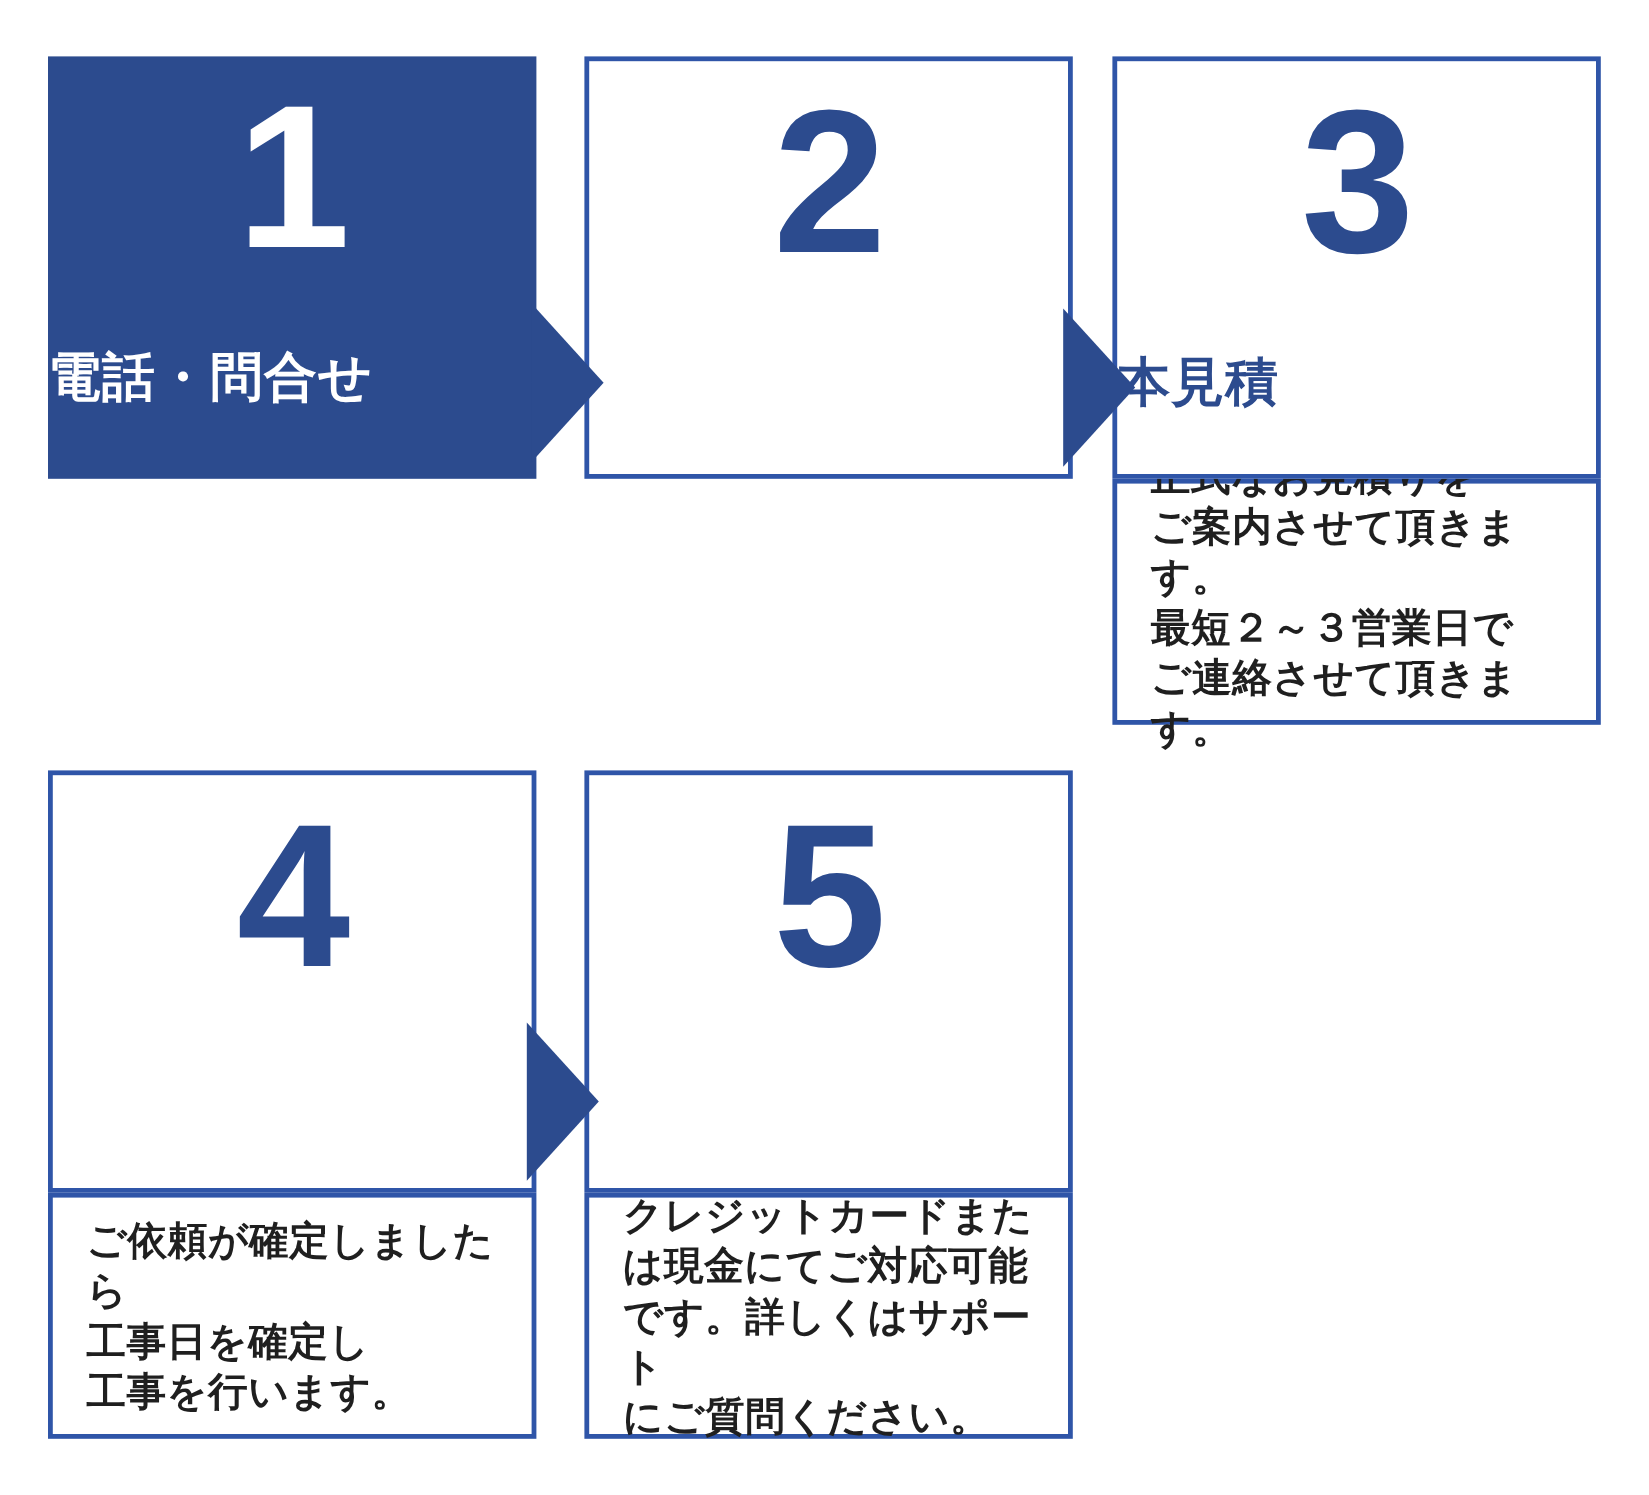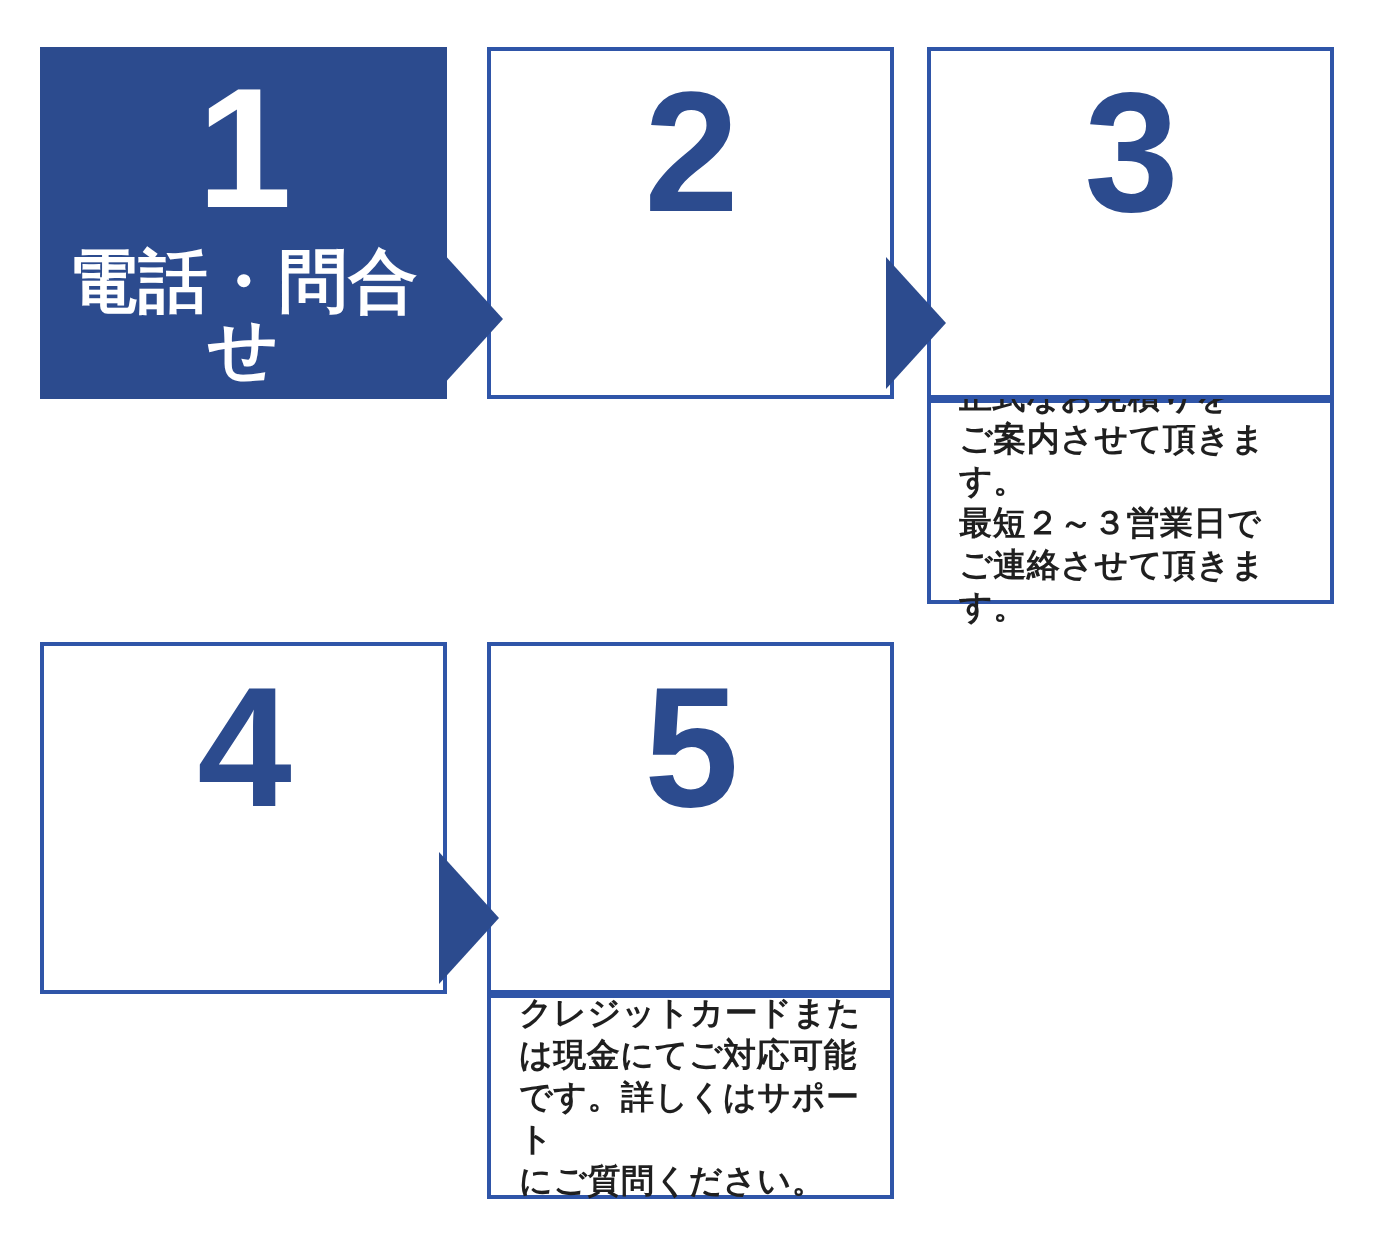--- a/index.html
+++ b/index.html
@@ -43,22 +43,22 @@
     font-weight:bold;
     line-height:1;
     color:var(--primary-blue);
     letter-spacing:-2px;
   }
   .header.highlighted .num{color:var(--white);}
   .title{
     position:absolute;
     top:268px;left:0;right:0;
     transform:translateY(-50%);
-    text-align:center;
-    font-size:69px;
+    text-align:left;
+    font-size:44px;
     font-weight:900;
     line-height:67px;
     color:var(--primary-blue);
     white-space:pre-line;
     letter-spacing:1px;
   }
   .header.highlighted .title{color:var(--white);}
 
   .arrow{
     position:absolute;
@@ -103,32 +103,36 @@
   <section class="step step-2">
     <div class="header">
       <div class="num">2</div>
       <div class="arrow"></div>
     </div>
   </section>
 
   <section class="step step-3">
     <div class="header">
       <div class="num">3</div>
+      <div class="title">本見積</div>
     </div>
     <div class="desc">正式なお見積りを
 ご案内させて頂きます。
 最短２～３営業日で
 ご連絡させて頂きます。</div>
   </section>
 
   <section class="step step-4">
     <div class="header">
       <div class="num">4</div>
       <div class="arrow"></div>
     </div>
+    <div class="desc">ご依頼が確定しましたら
+工事日を確定し
+工事を行います。</div>
   </section>
 
   <section class="step step-5">
     <div class="header">
       <div class="num">5</div>
     </div>
     <div class="desc">クレジットカードまた
 は現金にてご対応可能
 です。詳しくはサポート
 にご質問ください。</div>

